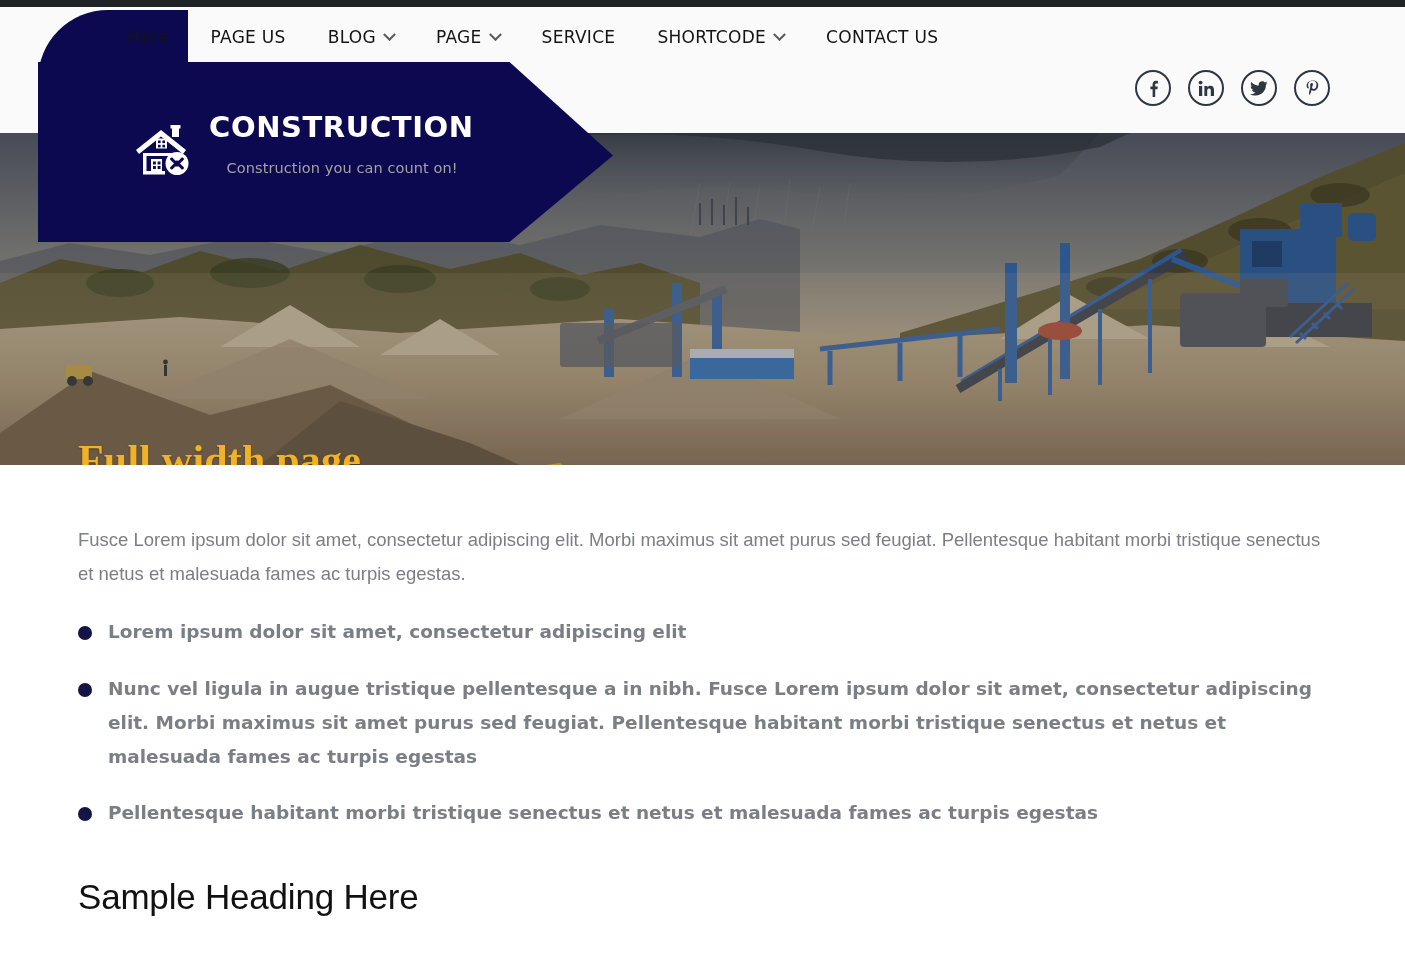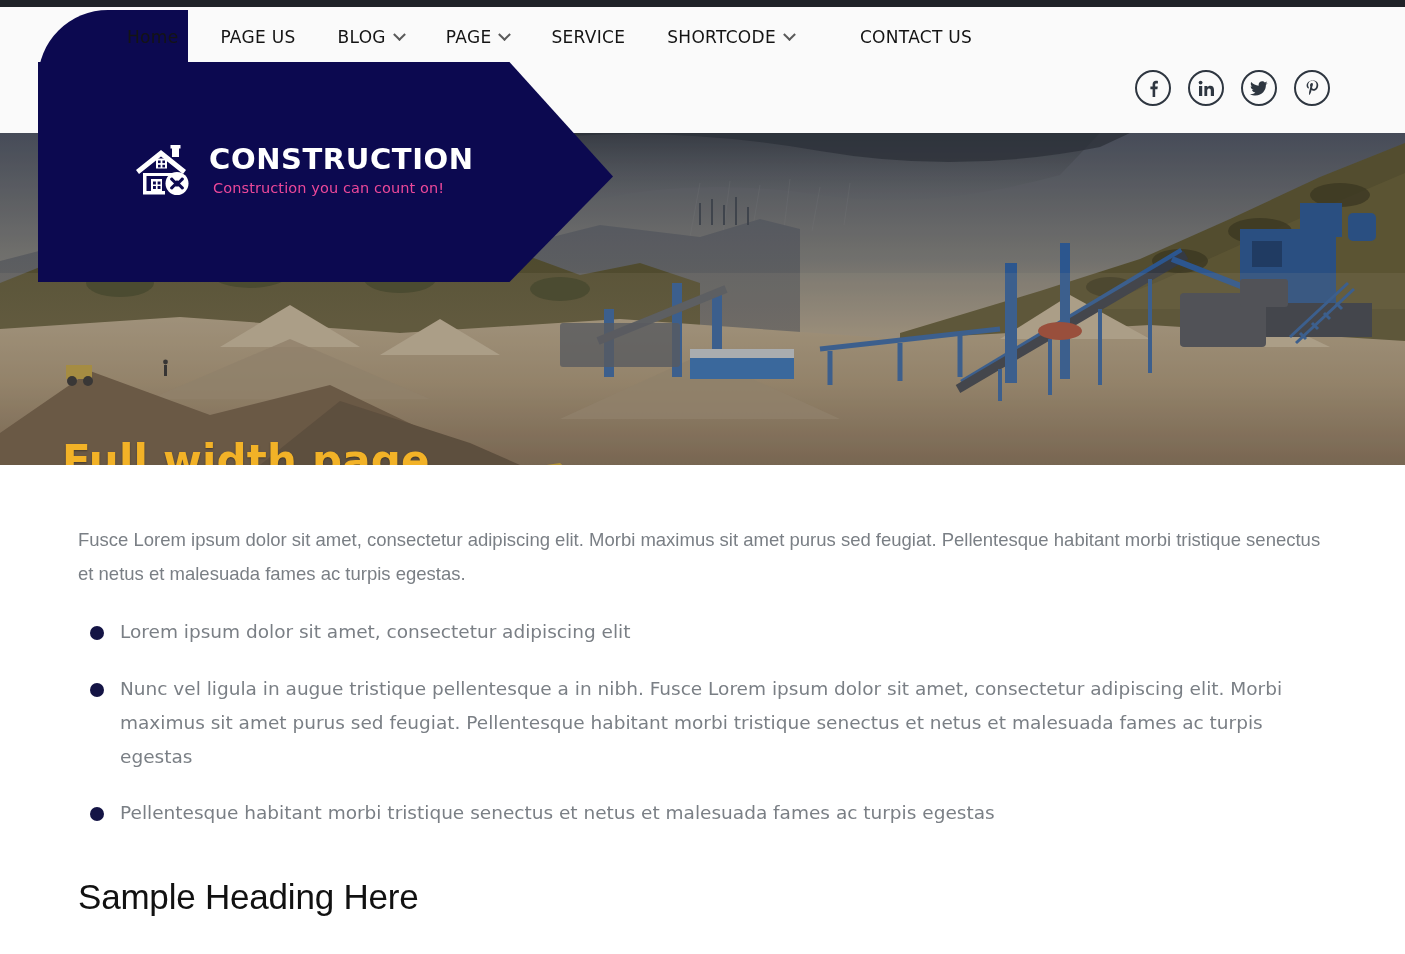--- a/index.html
+++ b/index.html
@@ -58,21 +58,21 @@
     align-items: center;
     gap: 9px;
     color: #141414;
     font-size: 17px;
     letter-spacing: .3px;
     cursor: pointer;
     padding: 0 0 0 0;
     margin-right: 42px;
     white-space: nowrap;
   }
-  .nav-item:last-child { margin-right: 0; margin-left: 24px; }
+  .nav-item:last-child { margin-right: 0; }
   .nav-label { line-height: 1; }
   .caret {
     display: inline-block;
     width: 9px; height: 9px;
     border-right: 2px solid #333;
     border-bottom: 2px solid #333;
     transform: rotate(45deg) translate(-2px,-2px);
     opacity: .8;
   }
 
@@ -103,78 +103,81 @@
     top: 133px; left: 0;
     width: 1405px; height: 332px;
     overflow: hidden;
   }
   .hero-bg { position: absolute; inset: 0; }
 
   
   .logo-banner {
     position: absolute;
     top: 62px; left: 38px;
-    width: 575px; height: 220px;
+    width: 575px; height: 180px;
     background: #0c0950;
     clip-path: polygon(0 0, 82% 0, 100% 52%, 82% 100%, 0 100%);
     z-index: 4;
     display: flex;
     align-items: center;
     padding-left: 98px;
   }
   .logo-wrap { display: flex; align-items: center; gap: 17px; }
   .logo-text-block { color: #ffffff; }
   .logo-title {
     font-size: 29px;
     font-weight: bold;
     letter-spacing: .6px;
     line-height: 1.1;
     margin: 0 0 5px 0;
   }
   .logo-tag {
     font-size: 14.5px;
     font-weight: normal;
     letter-spacing: .1px;
-    margin: 4px;
-    color: #ec4899;
+    margin: 16px;
+    color: #a3a3a3;
+    text-align: right;
   }
 
   
   .hero-title {
     position: absolute;
-    left: 62px; top: 303px;
+    left: 78px; top: 303px;
     font-size: 42px;
     font-weight: bold;
     color: #f2b227;
     letter-spacing: .2px;
     z-index: 4;
     margin: 0;
     text-shadow: 0 1px 2px rgba(0,0,0,.35);
+    font-family: Liberation Serif, serif;
   }
 
   
   .content {
     position: absolute;
     top: 465px; left: 0;
     width: 1405px;
     padding: 58px 78px 0 78px;
     background: #ffffff;
   }
   .para {
     margin: 0 0 24px 0;
     font-size: 18.5px;
     line-height: 1.85;
     color: #7a7f85;
     max-width: 1250px;
     font-family: Liberation Sans, sans-serif;
   }
   .bullets {
     list-style: none;
-    margin: 12px;
+    margin: 0;
     padding: 0;
+    font-weight: bold;
   }
   .bullet {
     position: relative;
     padding-left: 30px;
     margin-bottom: 22px;
     font-size: 18.5px;
     line-height: 1.85;
     color: #7a7f85;
     max-width: 1240px;
   }
@@ -199,21 +202,21 @@
 <body>
 
 <div class="topbar"></div>
 
 <div class="header-strip"></div>
 <div class="navy-tab"></div>
 
 <nav class="nav">
   <ul class="nav-list">
     <li class="nav-item">
-      <span class="nav-label">Home</span>
+      <span class="nav-label">Here</span>
     </li>
     <li class="nav-item">
       <span class="nav-label">PAGE US</span>
     </li>
     <li class="nav-item">
       <span class="nav-label">BLOG</span>
       <span class="caret"></span>
     </li>
     <li class="nav-item">
       <span class="nav-label">PAGE</span>

